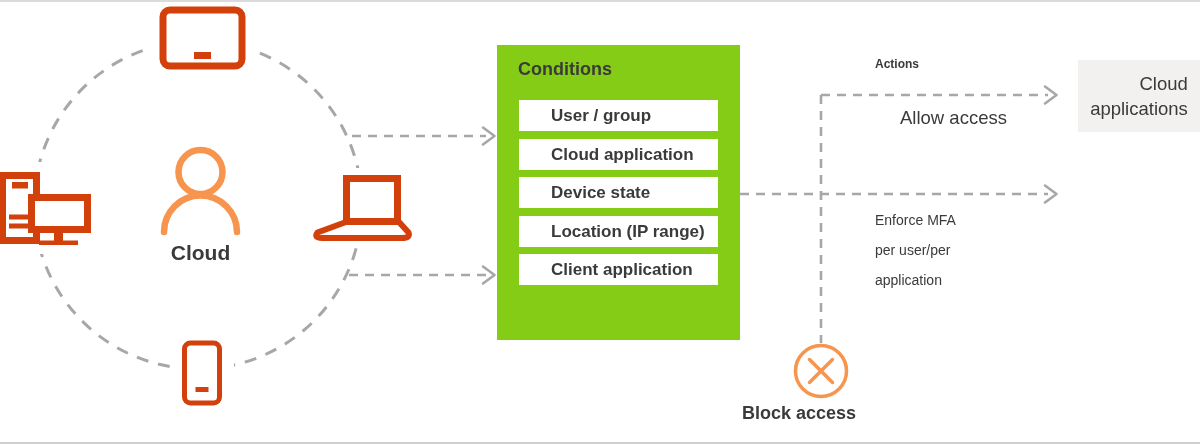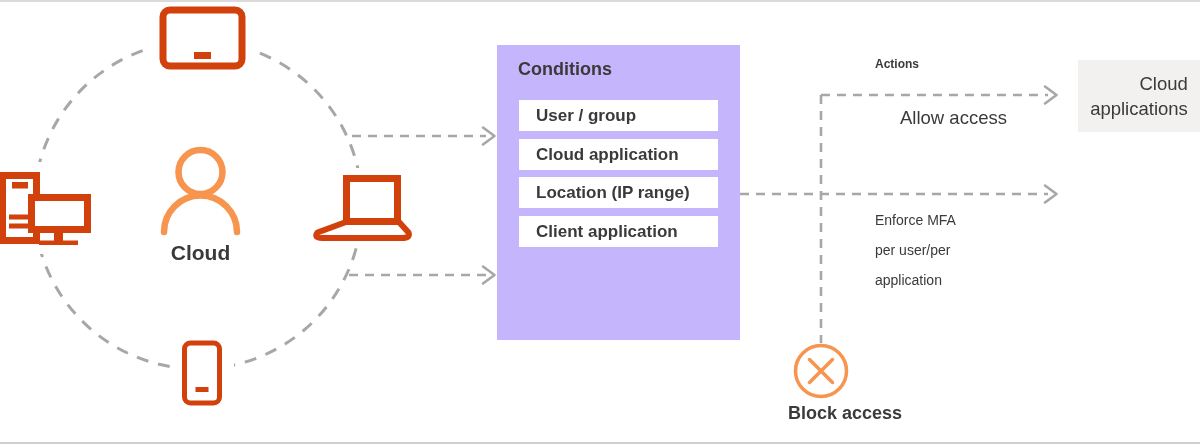--- a/index.html
+++ b/index.html
@@ -8,33 +8,33 @@
     background:#ffffff;overflow:hidden;box-sizing:border-box;
     border-top:2px solid #dadada;border-bottom:2px solid #cfcfcf;
     font-family:"Liberation Sans", sans-serif;color:#3b3a39;
   }
   .layer{position:absolute;left:0;top:0;}
   .abs{position:absolute;}
 
   .user-label{left:158px;top:239px;width:85px;text-align:center;
     font-size:21px;font-weight:600;}
 
-  .conditions-panel{left:497px;top:43px;width:243px;height:295px;background:#c4b5fd;}
+  .conditions-panel{left:497px;top:43px;width:243px;height:295px;background:#84cc16;}
   .conditions-title{position:absolute;left:21px;top:14px;font-size:18px;font-weight:700;}
   .conditions-rows{position:absolute;left:22px;top:55px;width:199px;
     display:flex;flex-direction:column;gap:7.6px;}
   .condition-row{height:31px;line-height:31px;background:#ffffff;
-    padding-left:17px;font-size:17px;font-weight:600;box-sizing:border-box;
+    padding-left:32px;font-size:17px;font-weight:600;box-sizing:border-box;
     white-space:nowrap;overflow:hidden;}
 
   .actions-title{left:875px;top:55px;font-size:12px;font-weight:700;}
   .allow-label{left:875px;top:105px;font-size:18.5px;font-weight:400;margin-left:25px;}
   .enforce-label{left:875px;top:203px;font-size:14px;font-weight:400;
     line-height:30px;white-space:pre-line;}
-  .block-label{left:742px;top:401px;width:160px;text-align:right;
+  .block-label{left:742px;top:401px;width:160px;text-align:left;
     font-size:18px;font-weight:700;}
 
   .dest-box{left:1078px;width:122px;height:72px;background:#f2f1f0;
     display:flex;align-items:center;justify-content:center;text-align:center;
     font-size:18.5px;line-height:25px;white-space:pre-line;}
   .dest-cloud{top:58px;text-align:right;}
   .dest-onprem{top:155px;}
 </style>
 </head>
 <body>
@@ -100,20 +100,21 @@
     </g>
   </svg>
 
   <div class="abs user-label">Cloud</div>
 
   <div class="abs conditions-panel">
     <div class="conditions-title">Conditions</div>
     <div class="conditions-rows">
       <div class="condition-row">User / group</div>
       <div class="condition-row">Cloud application</div>
+      <div class="condition-row">Device state</div>
       <div class="condition-row">Location (IP range)</div>
       <div class="condition-row">Client application</div>
     </div>
   </div>
 
   <div class="abs actions-title">Actions</div>
   <div class="abs allow-label">Allow access</div>
   <div class="abs enforce-label">Enforce MFA
 per user/per
 application</div>

